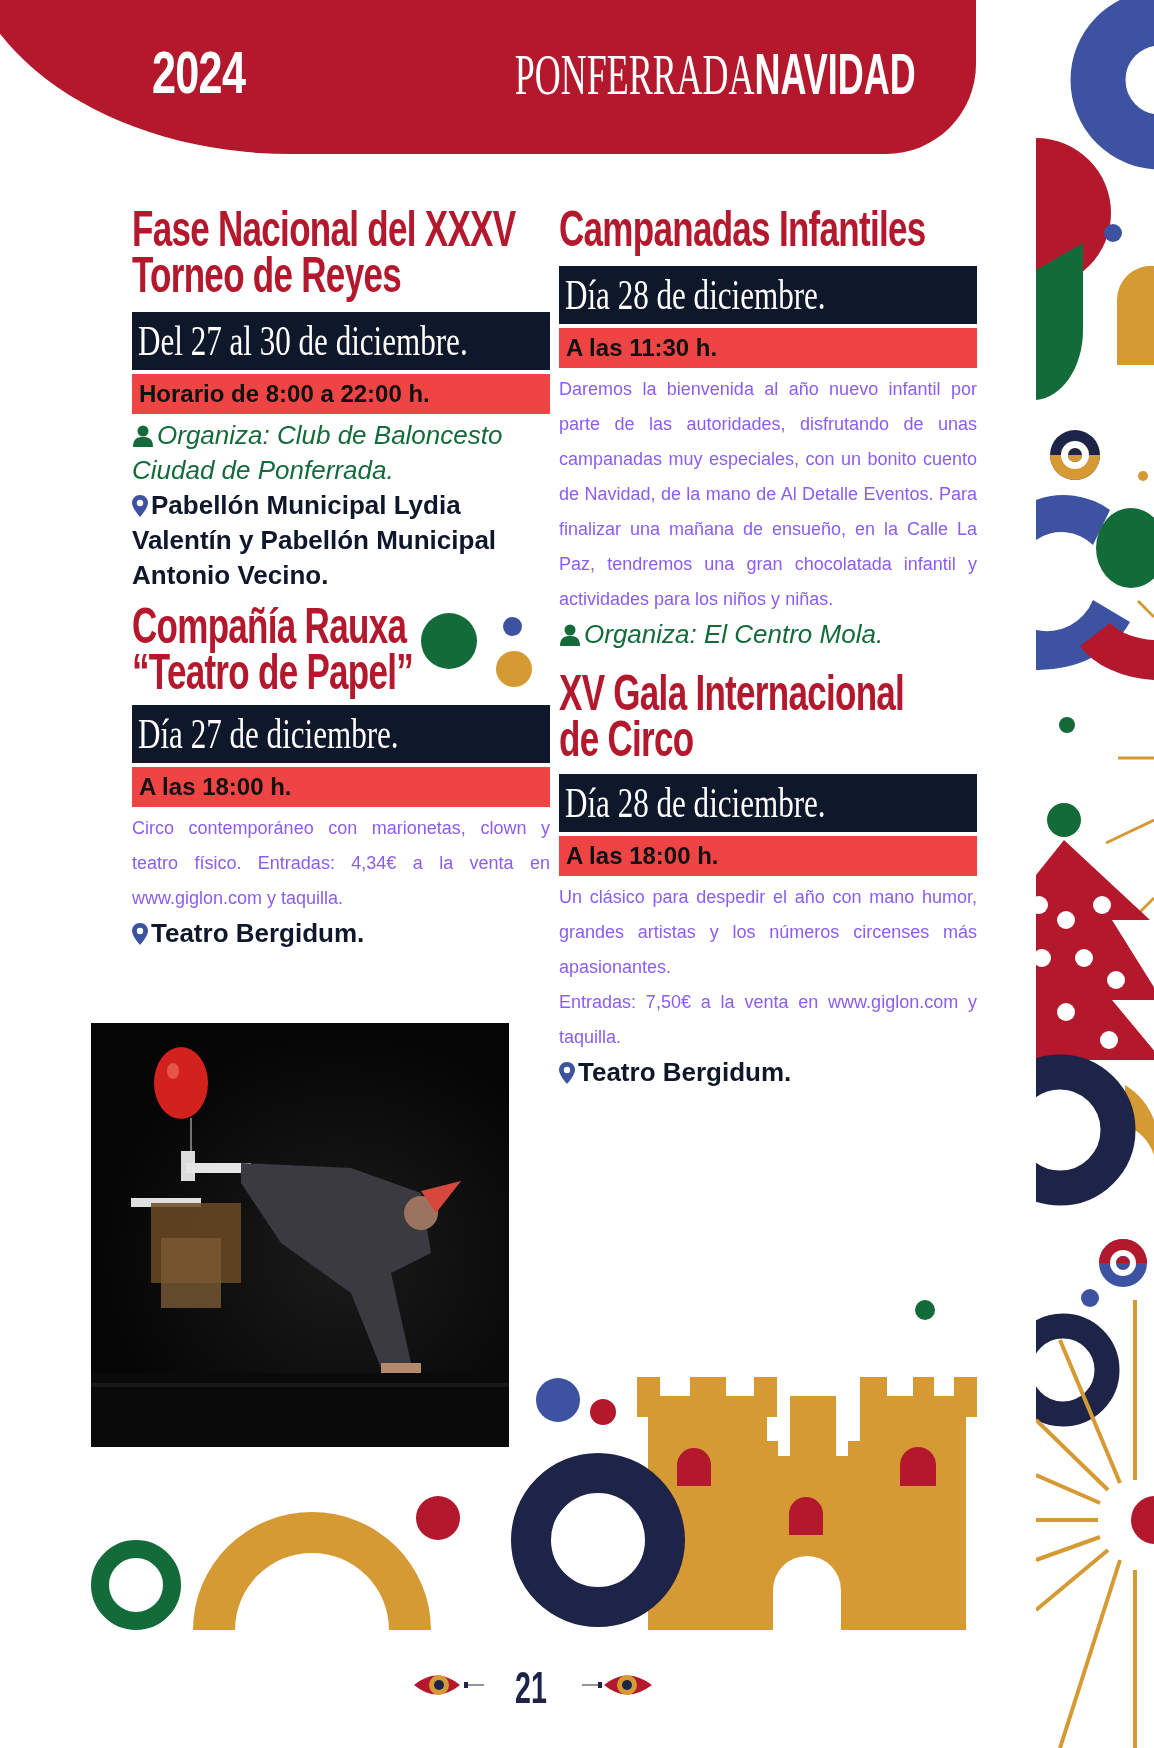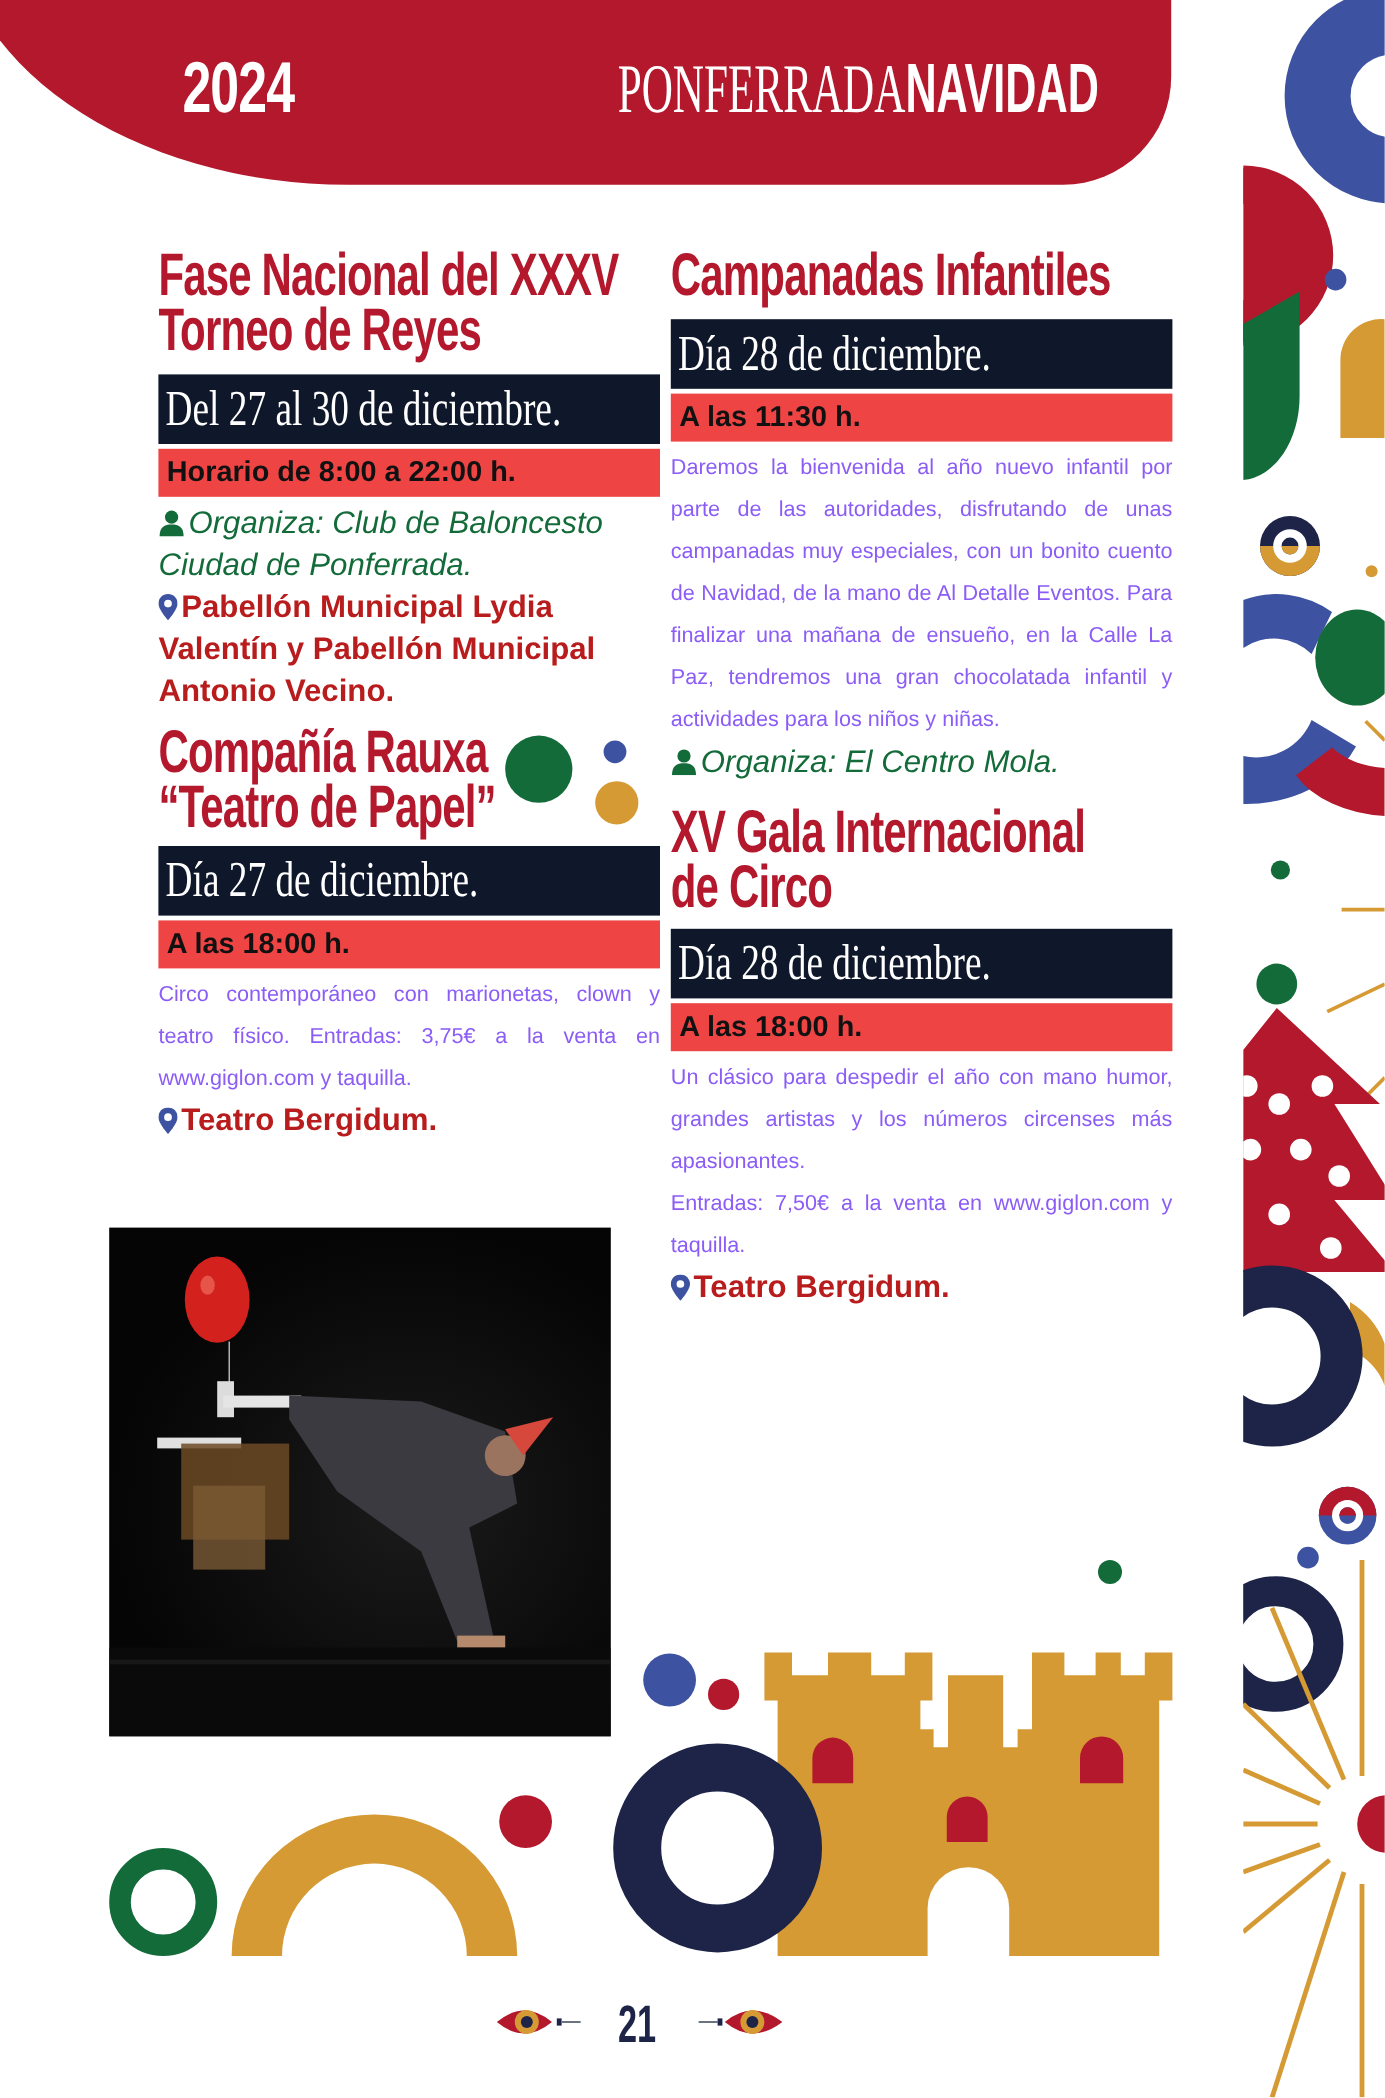--- a/index.html
+++ b/index.html
@@ -42,21 +42,21 @@
     background: #ef4444; color: #111; height: 40px; margin-top: 4px;
     font-size: 24px; font-weight: bold; line-height: 40px; padding-left: 7px;
   }
   .body-text {
     font-size: 18px; line-height: 35px; color: #8b5cf6; text-align: justify; margin-top: 2px;
   }
   .org {
     color: #146b3a; font-style: italic; font-size: 26px; line-height: 35px;
   }
   .loc {
-    color: #b91c1c; font-weight: bold; font-size: 26px; line-height: 35px;
+    color: #0f172a; font-weight: bold; font-size: 26px; line-height: 35px;
   }
   .ico { display: inline-block; vertical-align: -3px; margin-right: 3px; }
 
   .photo {
     position: absolute; left: 91px; top: 1023px; width: 418px; height: 424px;
     background: radial-gradient(ellipse at 60% 55%, #1b1b1b 0%, #050505 70%);
     overflow: hidden;
   }
 
   .deco { position: absolute; }
@@ -97,21 +97,21 @@
     </div>
   </div>
 
   <div style="margin-top:10px;">
     <div class="ev-title">
       <div>Compañía Rauxa</div>
       <div>“Teatro de Papel”</div>
     </div>
     <div class="date-bar" style="margin-top:10px"><span>Día 27 de diciembre.</span></div>
     <div class="time-bar">A las 18:00 h.</div>
-    <div class="body-text" style="margin-top:4px">Circo contemporáneo con marionetas, clown y teatro físico. Entradas: 3,75€ a la venta en www.giglon.com y taquilla.</div>
+    <div class="body-text" style="margin-top:4px">Circo contemporáneo con marionetas, clown y teatro físico. Entradas: 4,34€ a la venta en www.giglon.com y taquilla.</div>
     <div class="loc">
       <svg class="ico" width="16" height="22" viewBox="0 0 16 22">
           <path d="M8 0 C3.5 0 0 3.5 0 8 C0 13 8 22 8 22 C8 22 16 13 16 8 C16 3.5 12.5 0 8 0 Z" fill="#3d52a0"></path>
           <circle cx="8" cy="8" r="3.2" fill="#fff"></circle>
         </svg><span>Teatro Bergidum.</span>
     </div>
   </div>
 </div>
 
 <div class="deco" style="left:421px;top:613px;width:56px;height:56px;border-radius:50%;background:#146b3a;"></div>

